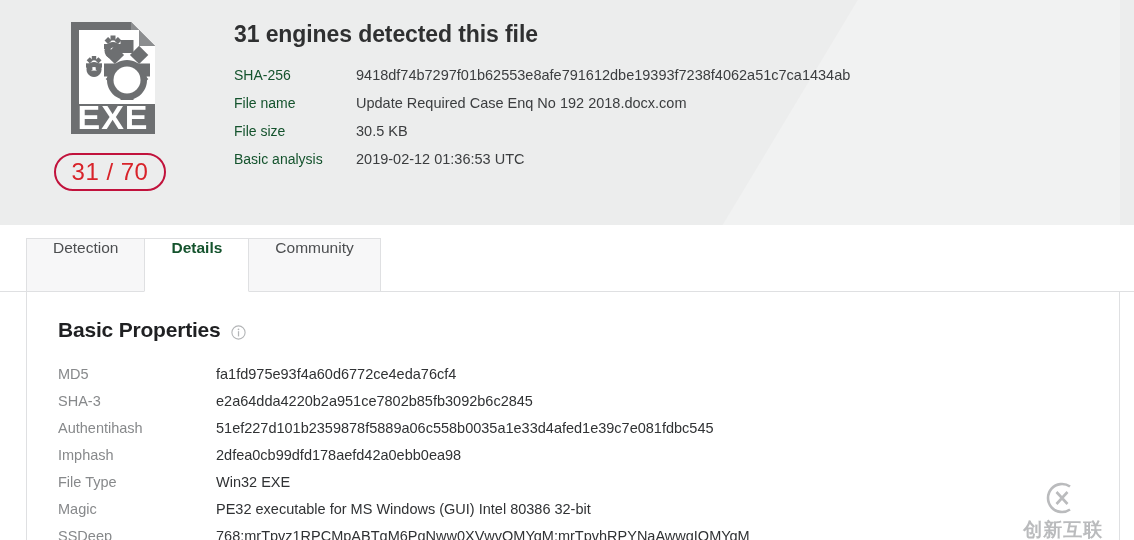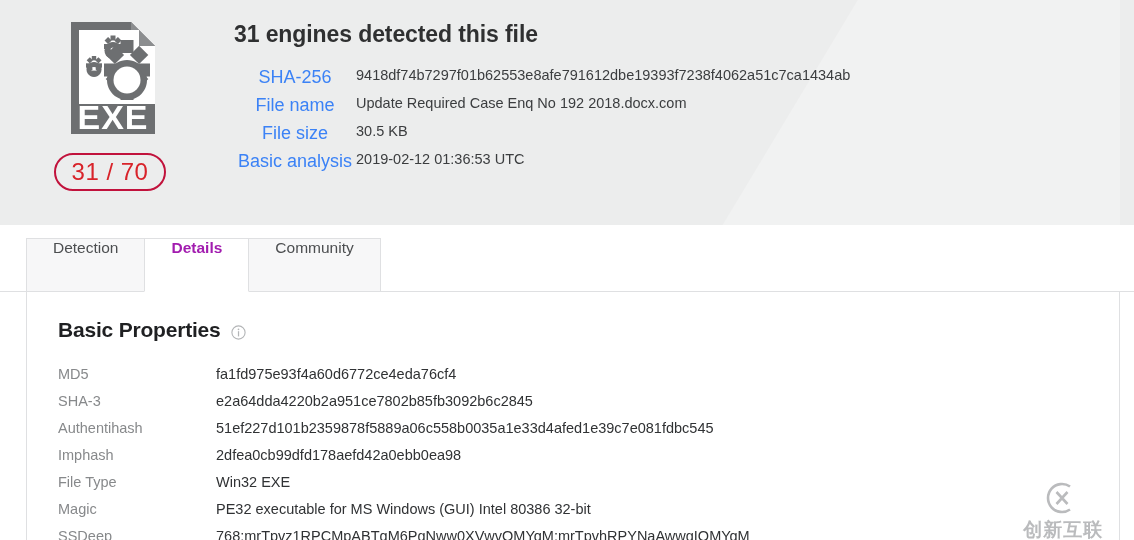--- a/index.html
+++ b/index.html
@@ -101,24 +101,23 @@
     top: 67px;
   }
   .header-meta .row {
     height: 28px;
     display: flex;
     align-items: flex-start;
     white-space: nowrap;
   }
   .header-meta .k {
     width: 122px;
-    font-size: 18px;
-    color: #3b82f6;
+    font-size: 14px;
+    color: #14532d;
     flex: 0 0 122px;
-    text-align: center;
   }
   .header-meta .v {
     font-size: 14.5px;
     color: #3b3d3f;
   }
 
   
   .tabs {
     position: absolute;
     left: 26px;
@@ -136,21 +135,21 @@
     padding: 0 26px;
     font-size: 15.5px;
     color: #4c4e50;
     background: #f7f7f8;
     border: 1px solid #dfe0e2;
     border-bottom: 1px solid #dfe0e2;
     margin-right: -1px;
   }
   .tab.active {
     background: #ffffff;
-    color: #a21caf;
+    color: #14532d;
     font-weight: bold;
     border-bottom: 1px solid #ffffff;
     position: relative;
     z-index: 3;
   }
 
   .tabs-underline {
     position: absolute;
     left: 0;
     top: 291px;

